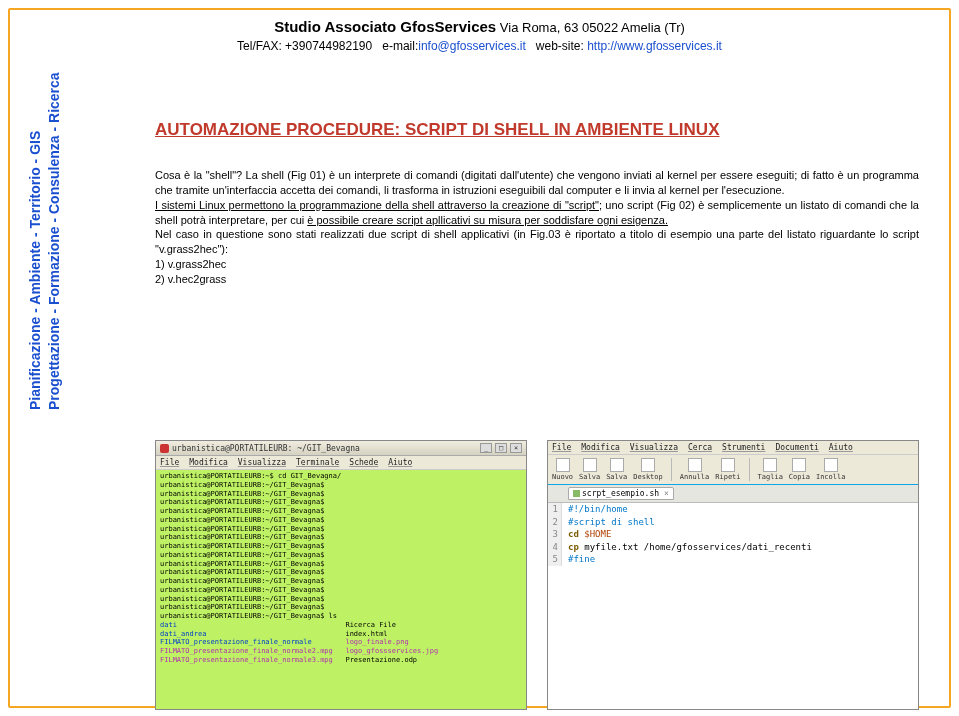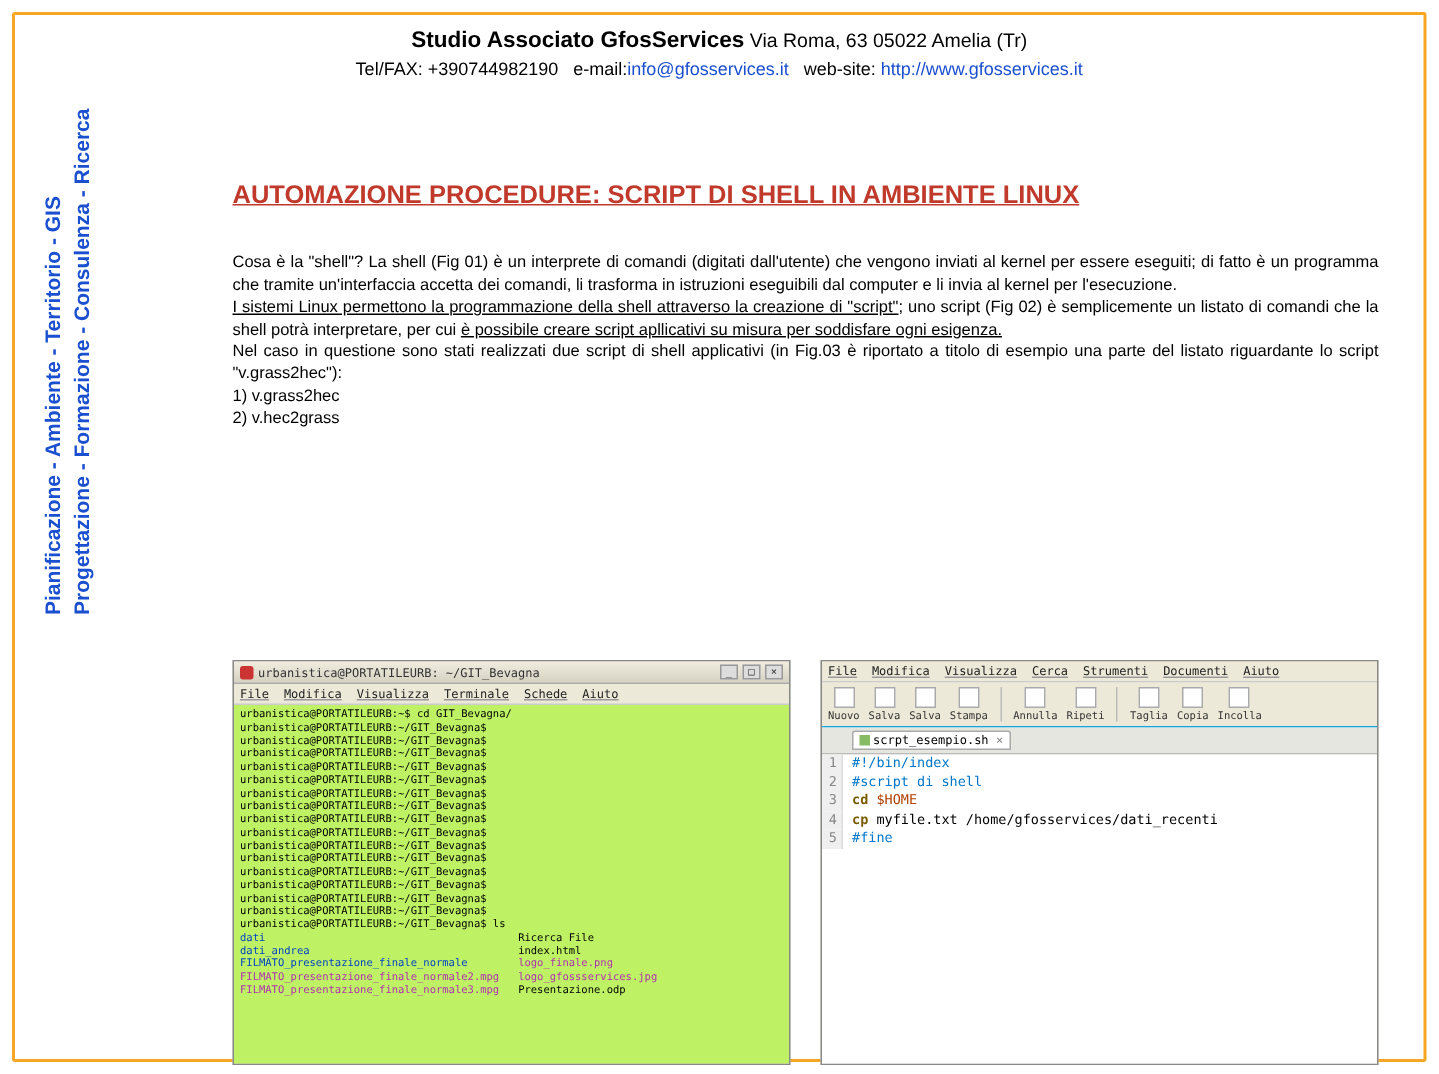--- a/index.html
+++ b/index.html
@@ -283,21 +283,21 @@
           <div class="tbtn">
             <div class="ticon"></div>
             <span>Salva</span>
           </div>
           <div class="tbtn">
             <div class="ticon"></div>
             <span>Salva</span>
           </div>
           <div class="tbtn">
             <div class="ticon"></div>
-            <span>Stampa</span>
+            <span>Desktop</span>
           </div>
           <div style="border-left: 1px solid rgb(187, 187, 187); margin: 0px 2px;"></div>
           <div class="tbtn">
             <div class="ticon"></div>
             <span>Annulla</span>
           </div>
           <div class="tbtn">
             <div class="ticon"></div>
             <span>Ripeti</span>
           </div>
@@ -318,21 +318,21 @@
       <div class="fig-tabbar">
         <span class="fig-tab">
           <span class="tico"></span>
           <span>scrpt_esempio.sh</span>
           <span style="color:#888;margin-left:3px;">×</span>
         </span>
       </div>
       <div class="fig-body-editor" id="ed-body">
           <div class="ed-line">
             <div class="ed-gutter">1</div>
-            <div class="ed-code"><span class="cmt">#!/bin/index</span></div>
+            <div class="ed-code"><span class="cmt">#!/bin/home</span></div>
           </div>
           <div class="ed-line">
             <div class="ed-gutter">2</div>
             <div class="ed-code"><span class="cmt">#script di shell</span></div>
           </div>
           <div class="ed-line">
             <div class="ed-gutter">3</div>
             <div class="ed-code"><span class="kw">cd </span><span class="var">$HOME</span></div>
           </div>
           <div class="ed-line">

